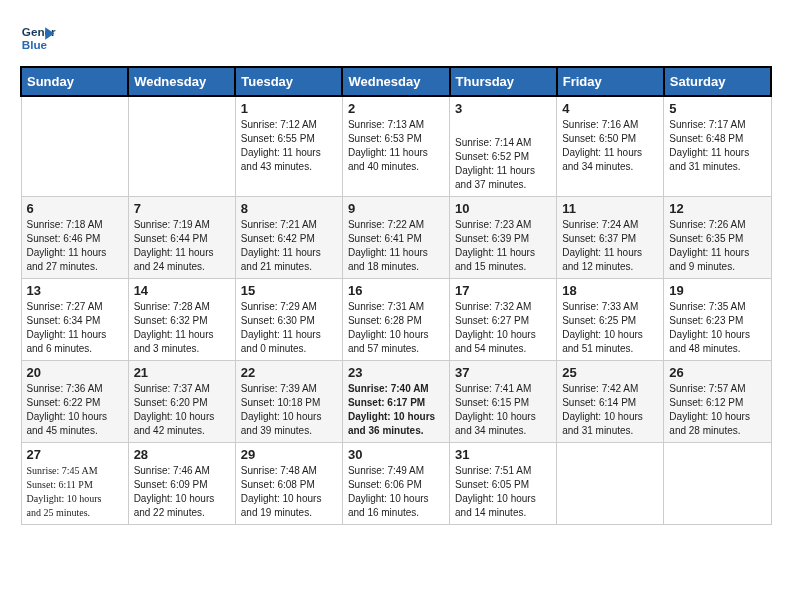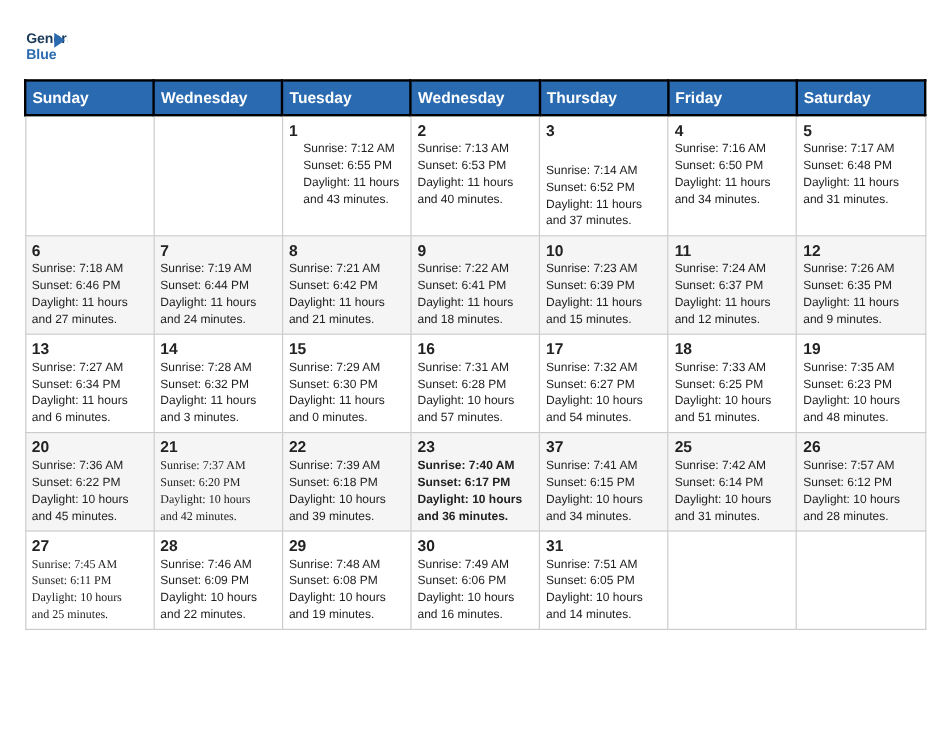--- a/index.html
+++ b/index.html
@@ -102,21 +102,21 @@
         <th>Friday</th>
         <th>Saturday</th>
       </tr>
   </thead>
   <tbody id="calendar-body">
   <tr>
         <td></td>
         <td></td>
         <td>
           <span class="day-number">1</span>
-          <div class="cell-content" style="white-space: pre-line; margin-left: 12px;">Sunrise: 7:12 AM
+          <div class="cell-content" style="white-space: pre-line;">Sunrise: 7:12 AM
 Sunset: 6:55 PM
 Daylight: 11 hours
 and 43 minutes.</div>
         </td>
         <td>
           <span class="day-number">2</span>
           <div class="cell-content" style="white-space: pre-line;">Sunrise: 7:13 AM
 Sunset: 6:53 PM
 Daylight: 11 hours
 and 40 minutes.</div>
@@ -248,29 +248,29 @@
       <tr>
         <td>
           <span class="day-number">20</span>
           <div class="cell-content" style="white-space: pre-line;">Sunrise: 7:36 AM
 Sunset: 6:22 PM
 Daylight: 10 hours
 and 45 minutes.</div>
         </td>
         <td>
           <span class="day-number">21</span>
-          <div class="cell-content" style="white-space: pre-line; font-family: Liberation Serif, serif;">Sunrise: 7:37 AM
+          <div class="cell-content" style="white-space: pre-line;">Sunrise: 7:37 AM
 Sunset: 6:20 PM
 Daylight: 10 hours
 and 42 minutes.</div>
         </td>
         <td>
           <span class="day-number">22</span>
           <div class="cell-content" style="white-space: pre-line;">Sunrise: 7:39 AM
-Sunset: 6:18 PM
+Sunset: 10:18 PM
 Daylight: 10 hours
 and 39 minutes.</div>
         </td>
         <td>
           <span class="day-number">23</span>
           <div class="cell-content" style="white-space: pre-line; font-weight: bold;">Sunrise: 7:40 AM
 Sunset: 6:17 PM
 Daylight: 10 hours
 and 36 minutes.</div>
         </td>

